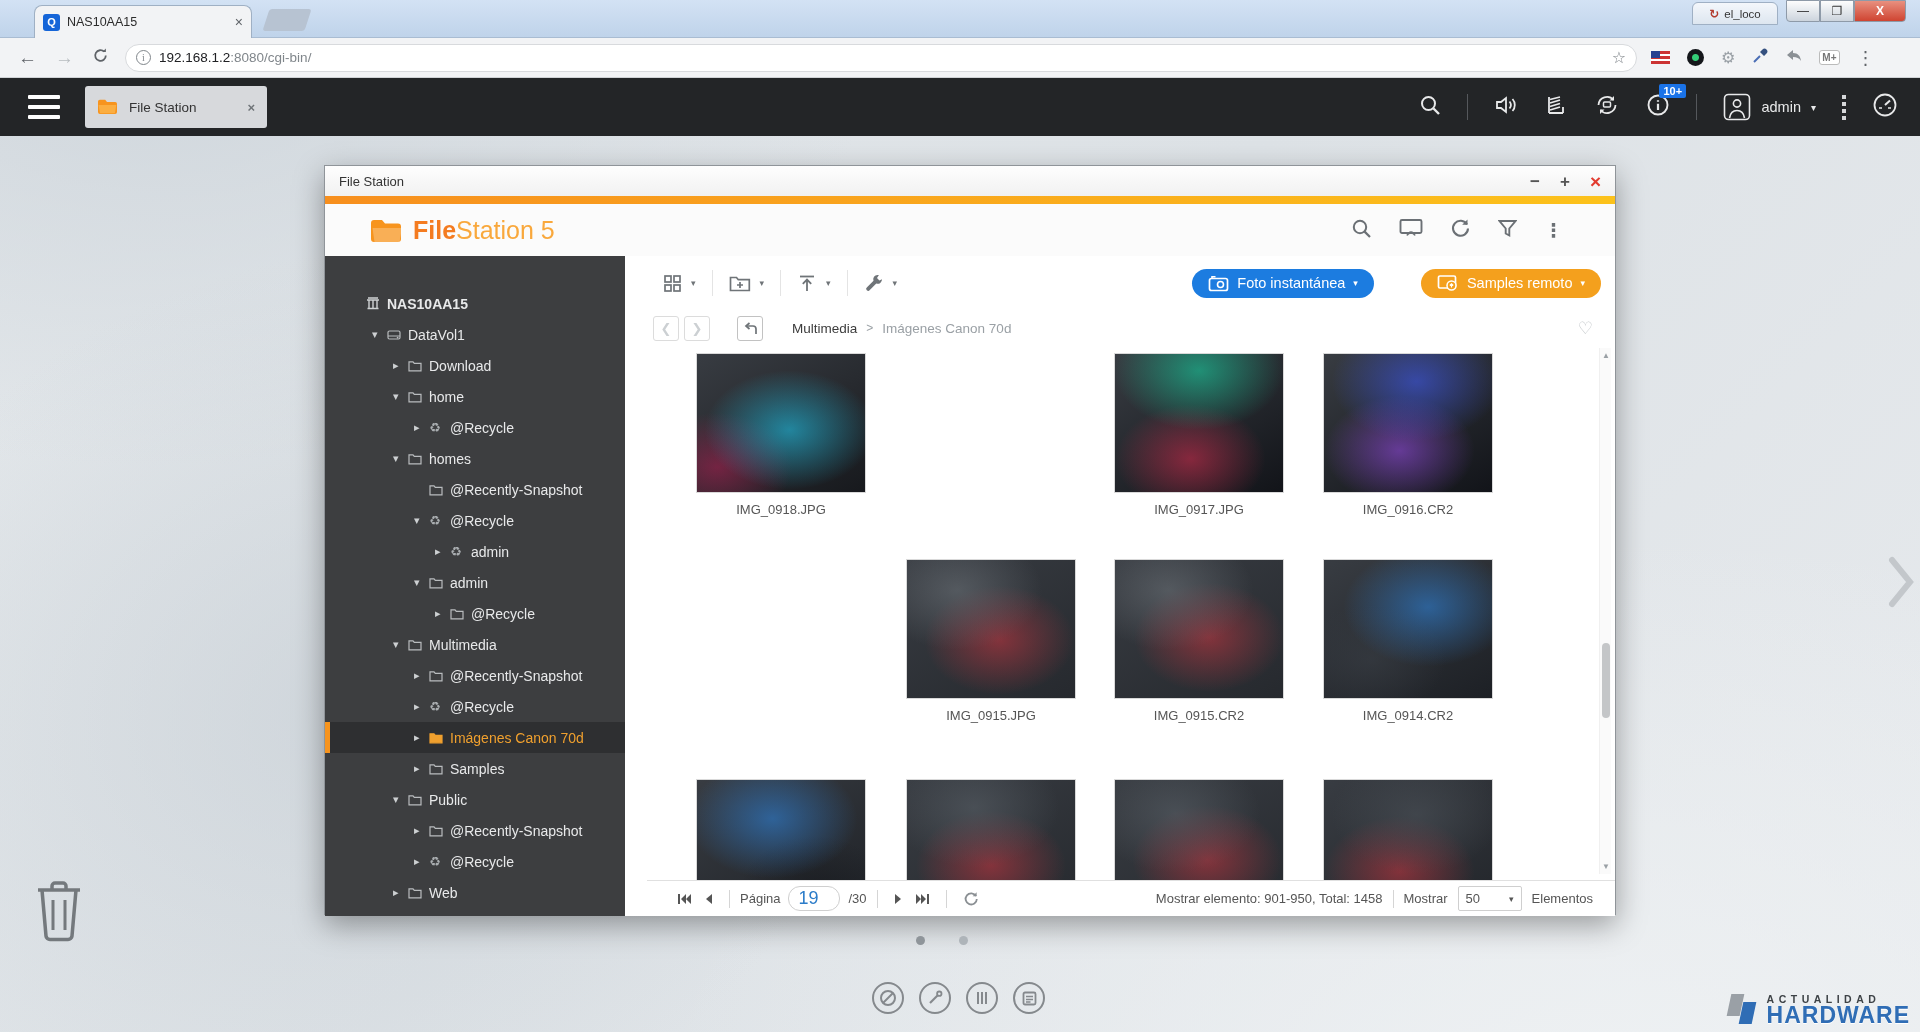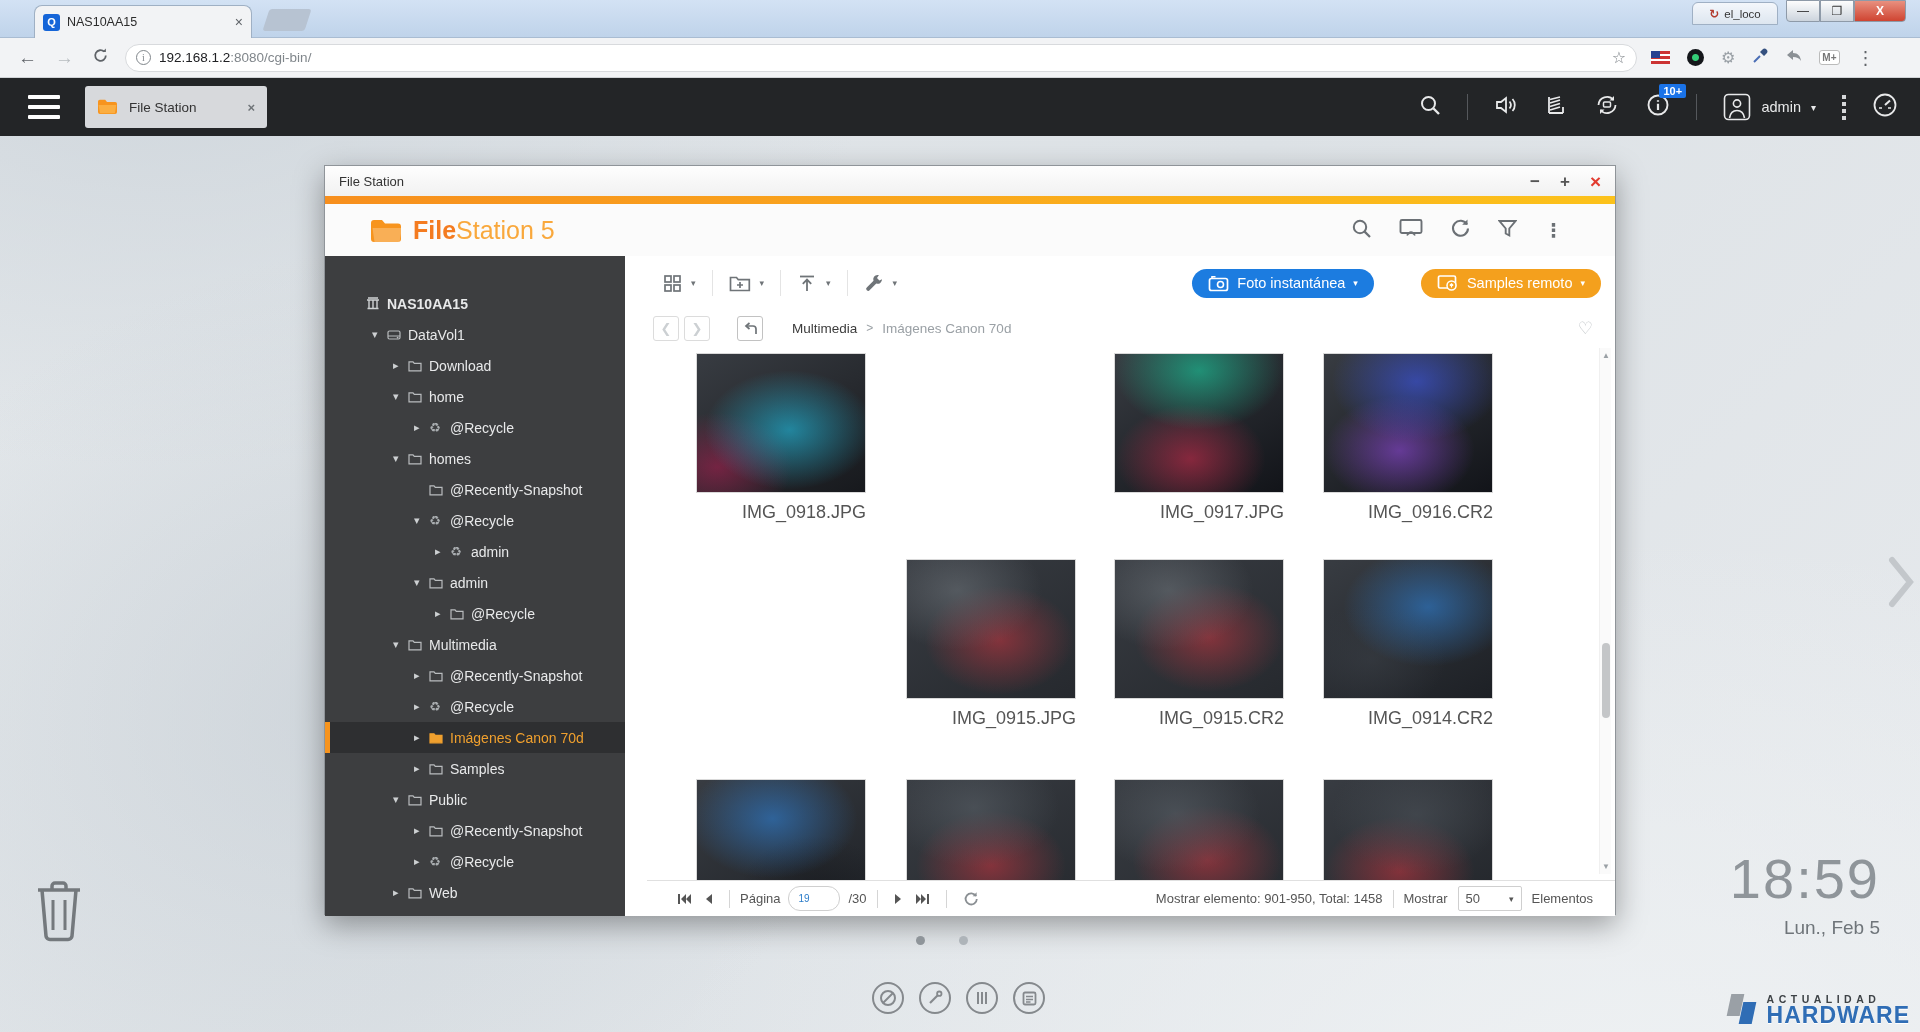--- a/index.html
+++ b/index.html
@@ -157,34 +157,34 @@
     font-size:13px; margin-right:5px; background:#fff; }
   .nav-sq.up { border-color:#c2c2c2; color:#6f7478; margin-left:22px; }
   .crumbs .p { color:#3c3c3c; margin-left:24px; }
   .crumbs .sep { color:#9aa0a5; margin:0 9px; font-size:12px; }
   .crumbs .c { color:#9aa0a5; }
   .crumbs .heart { margin-left:auto; margin-right:22px; color:#c3c7ca; font-size:17px; }
 
   .gridwrap { position:relative; flex:1; overflow:hidden; }
   .tile { position:absolute; width:170px; }
   .thumb { width:170px; height:140px; border:1px solid #d9d9d9; }
-  .fname { margin-top:9px; text-align:right; font-size:18px; color:#555; }
+  .fname { margin-top:9px; text-align:center; font-size:13px; color:#555; }
   .vscroll { position:absolute; right:4px; top:2px; width:12px; height:526px;
     background:#fafafa; border-left:1px solid #f0f0f0; }
   .vscroll .a { position:absolute; left:1px; width:10px; text-align:center;
     font-size:8px; color:#9aa0a5; }
   .vscroll .thumbbar { position:absolute; left:2px; top:295px; width:8px; height:75px;
     background:#c4c6c8; border-radius:4px; }
 
   .pager { height:36px; border-top:1px solid #e0e0e0; display:flex; align-items:center;
     font-size:13px; color:#555; padding:0 22px 0 24px;margin-left:22px; }
   .pg-ic { display:flex; align-items:center; margin:0 6px; }
   .pg-sep { width:1px; height:18px; background:#d5d5d5; margin:0 10px; }
   .pg-input { width:52px; height:25px; border:1px solid #cfcfcf; border-radius:12px;
-    color:#2b7cc9; font-size:10px; padding-left:9px; margin:0 8px;
+    color:#2b7cc9; font-size:18px; padding-left:9px; margin:0 8px;
     font-family:"Liberation Sans",sans-serif; }
   .pg-right { margin-left:auto; display:flex; align-items:center; }
   .pg-select { width:64px; height:25px; border:1px solid #cfcfcf; border-radius:2px;
     display:flex; align-items:center; padding:0 7px; margin:0 10px; background:#fff; }
   .pg-select .car { margin-left:auto; font-size:9px; color:#555; }
 </style>
 </head>
 <body>
 
 <div class="bt-bar">
@@ -732,24 +732,20 @@
           <rect x="1.5" y="1.5" width="12" height="12" rx="1.5" fill="none" stroke="#85898d" stroke-width="1.8"></rect>
           <path d="M4 5.5h7M4 8.5h7M4 11h4.5" stroke="#85898d" stroke-width="1.4"></path>
         </svg>
       </div>
     </div>
   <div class="next-ar">
     <svg width="26" height="52" viewBox="0 0 26 52">
         <path d="M4 4l18 22L4 48" fill="none" stroke="#c3c7cb" stroke-width="6" stroke-linecap="round"></path>
       </svg>
   </div>
-  <div class="clock">
-    <div class="tm">18:59</div>
-    <div class="dt">Lun., Feb 5</div>
-  </div>
   <div class="wm">
     <span class="mk">
         <i class="g"></i>
         <i class="b"></i>
       </span>
     <span class="txt">
       <div class="l1">ACTUALIDAD</div>
       <div class="l2">HARDWARE</div>
     </span>
   </div>

